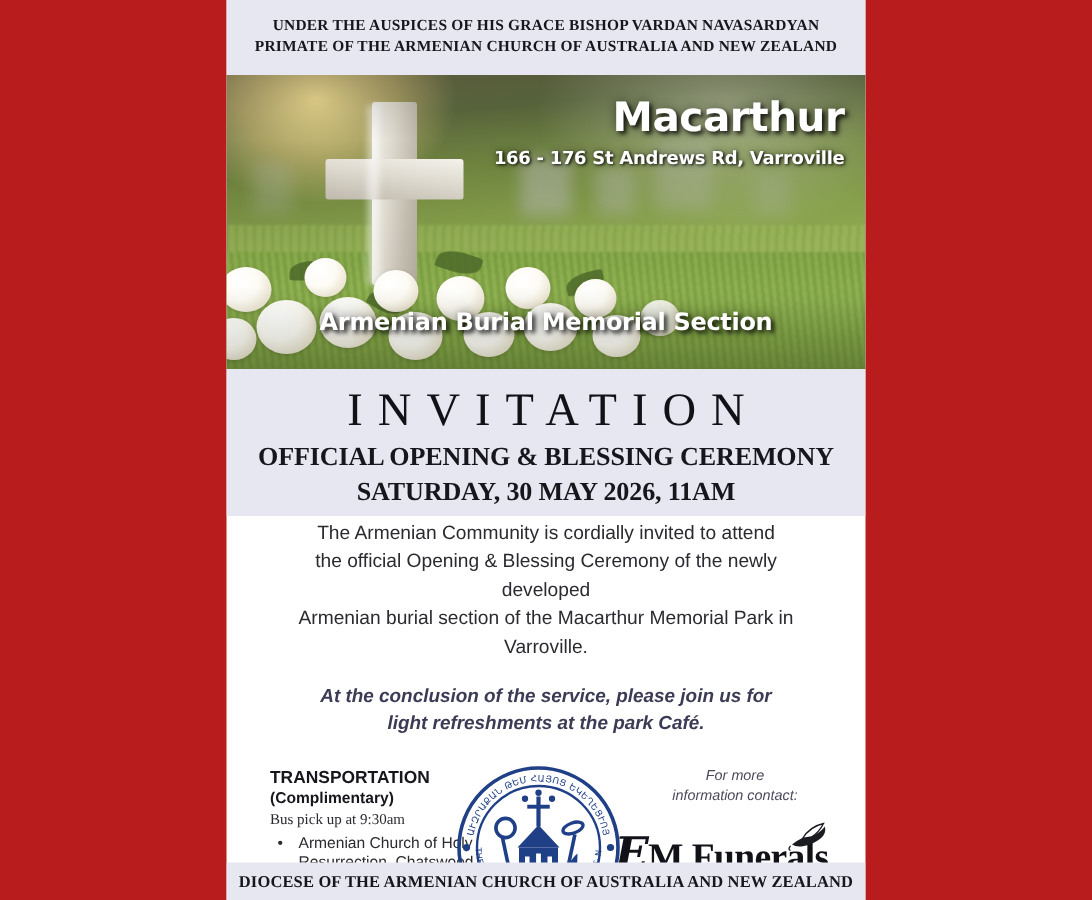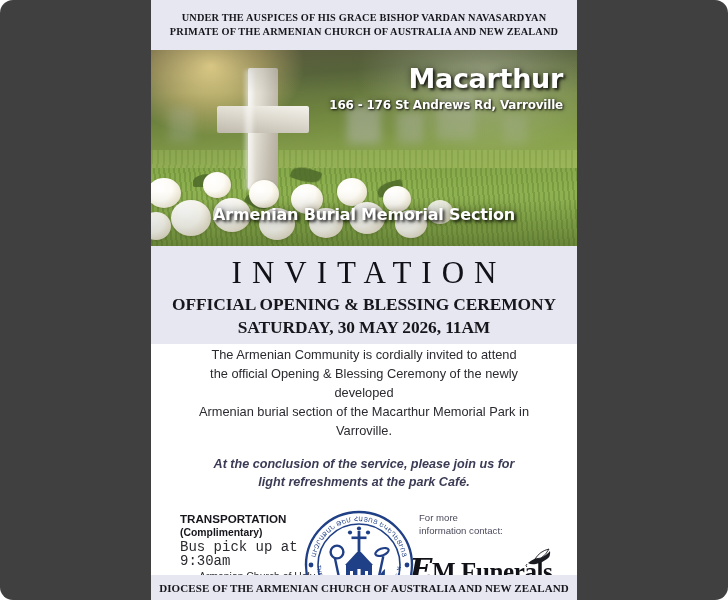--- a/index.html
+++ b/index.html
@@ -13,22 +13,21 @@
     overflow: hidden;
     font-family: "Liberation Sans", sans-serif;
     -webkit-font-smoothing: antialiased;
   }
 
   
   .page-canvas {
     position: relative;
     width: 728px;
     height: 600px;
-    background: #404040;
-    border-radius: 13px;
+    background: #b91c1c;
   }
   .flyer {
     position: absolute;
     left: 151px;
     top: 0;
     width: 426px;
     height: 600px;
     background: #ffffff;
     overflow: hidden;
   }
@@ -272,22 +271,22 @@
     line-height: 15px;
   }
   .transport-sub {
     font-family: "Liberation Sans", sans-serif;
     font-weight: bold;
     font-size: 10.4px;
     color: #16161c;
     line-height: 14px;
   }
   .transport-time {
-    font-family: Liberation Mono, monospace;
-    font-size: 14px;
+    font-family: Liberation Serif, serif;
+    font-size: 10px;
     color: #2a2a30;
     line-height: 14px;
   }
   .bus-list {
     margin: 1px 0 0 0;
     padding: 0;
     list-style: none;
   }
   .bus-item {
     position: relative;
@@ -323,24 +322,25 @@
   
   .contact {
     position: absolute;
     right: 16px;
     top: 2px;
     width: 160px;
     text-align: center;
   }
   .contact-pre {
     font-family: "Liberation Sans", sans-serif;
+    font-style: italic;
     font-size: 9.6px;
     color: #4a4a5c;
     line-height: 13px;
-    text-align: left;
+    text-align: center;
     padding-left: 18px;
   }
   .em-logo {
     position: relative;
     margin-top: 18px;
     height: 32px;
   }
   .em-logo-text {
     font-family: "Liberation Serif", serif;
     font-weight: bold;

